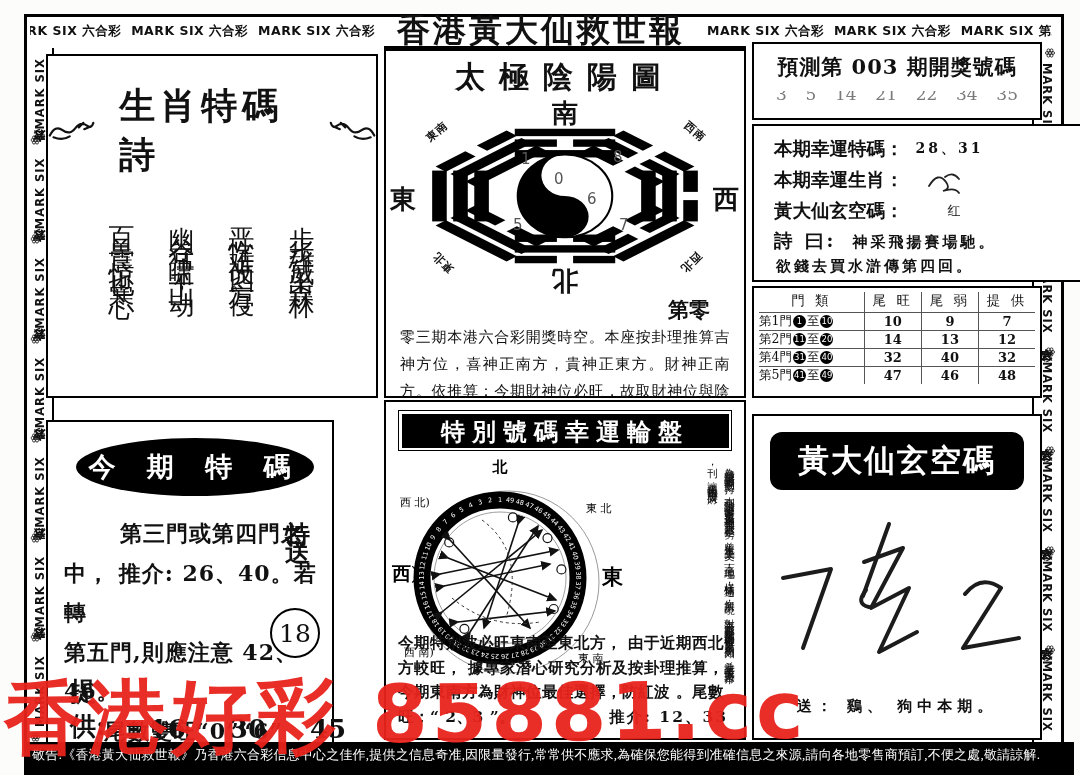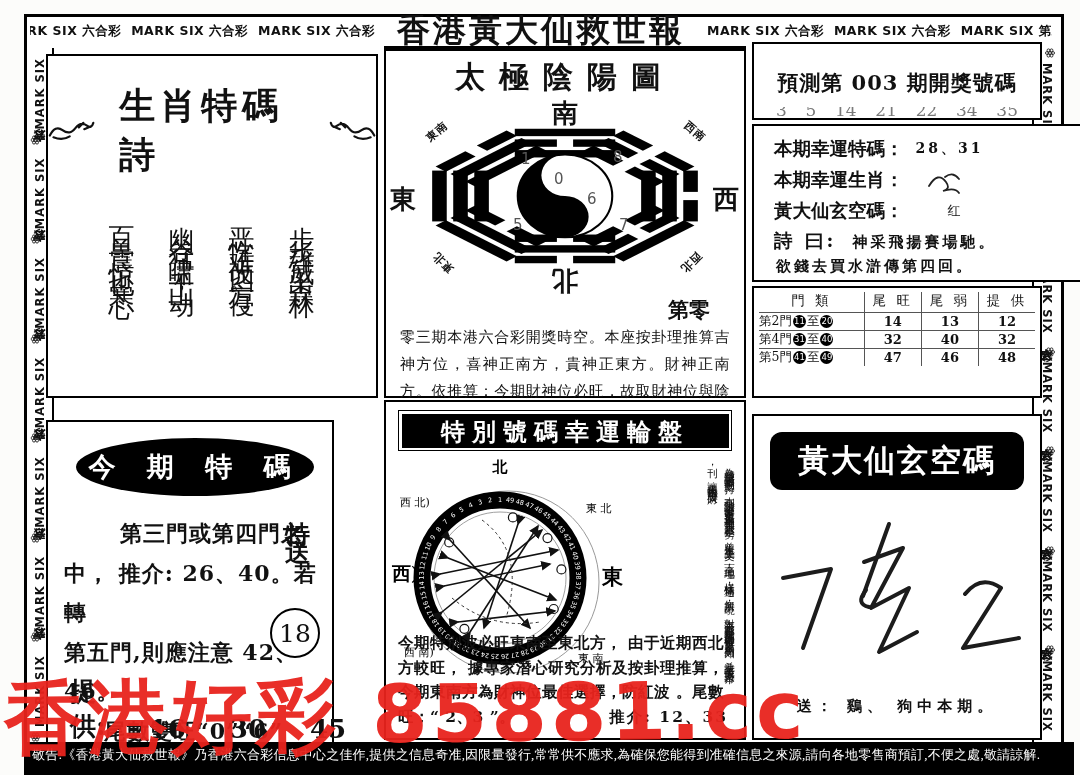--- a/index.html
+++ b/index.html
@@ -42,21 +42,21 @@
   .dir-c{font-size:11px;letter-spacing:1px}
   .dir-se{left:34px;top:26px;transform:rotate(-40deg)}
   .dir-sw{right:32px;top:26px;transform:rotate(40deg)}
   .dir-ne{left:40px;bottom:24px;transform:rotate(-135deg)}
   .dir-nw{right:36px;bottom:24px;transform:rotate(135deg)}
   .bnum{position:absolute;color:#555;font-size:15px;font-family:"DejaVu Sans",sans-serif}
   .taiji-prefix{text-align:right;margin:2px 34px 0 0;font-size:21px;font-weight:bold}
   .taiji-body{margin:0 14px;font-size:15px;line-height:1.8;text-align:justify;letter-spacing:.5px;font-weight:500}
   
   #panel-forecast{left:752px;top:42px;width:290px;height:78px}
-  .forecast-title{text-align:center;font-size:21px;font-weight:bold;letter-spacing:1px;margin-top:25px}
+  .forecast-title{text-align:center;font-size:21px;font-weight:bold;letter-spacing:1px;margin-top:9px}
   .forecast-nums{margin:10px 22px 0;height:15px;overflow:hidden;display:flex;justify-content:space-between}
   .forecast-nums span{font-size:17px;color:#7a7a7a;transform:translateY(-7px);font-family:"DejaVu Serif",serif}
   
   #panel-lucky{left:752px;top:124px;width:348px;height:158px;padding:9px 20px}
   .lucky-row{display:flex;align-items:center;font-size:18.5px;font-weight:bold;margin-bottom:4px;height:27px}
   .lucky-val{margin-left:12px;font-size:14px;letter-spacing:3px}
   .lucky-color{margin-left:44px;font-size:13px;font-weight:normal}
   .poem-row{font-size:15px;font-weight:bold;letter-spacing:3px;margin-top:3px}
   .poem-row .lab{font-size:18.5px;margin-right:8px}
   .poem-row2{font-size:15px;font-weight:bold;letter-spacing:3px;margin-top:4px;padding-left:2px}
@@ -492,20 +492,26 @@
   <table id="gate-table">
     <thead>
         <tr id="gate-head">
           <th>門 類</th>
           <th class="vline">尾 旺</th>
           <th class="vline">尾 弱</th>
           <th class="vline">提 供</th>
         </tr>
       </thead>
     <tbody id="gate-body">
+        <tr>
+          <td class="glab">第1門<span class="circ">1</span>至<span class="circ">10</span></td>
+          <td class="vline">10</td>
+          <td class="vline">9</td>
+          <td class="vline">7</td>
+        </tr>
         <tr>
           <td class="glab">第2門<span class="circ">11</span>至<span class="circ">20</span></td>
           <td class="vline">14</td>
           <td class="vline">13</td>
           <td class="vline">12</td>
         </tr>
         <tr>
           <td class="glab">第4門<span class="circ">31</span>至<span class="circ">40</span></td>
           <td class="vline">32</td>
           <td class="vline">40</td>

